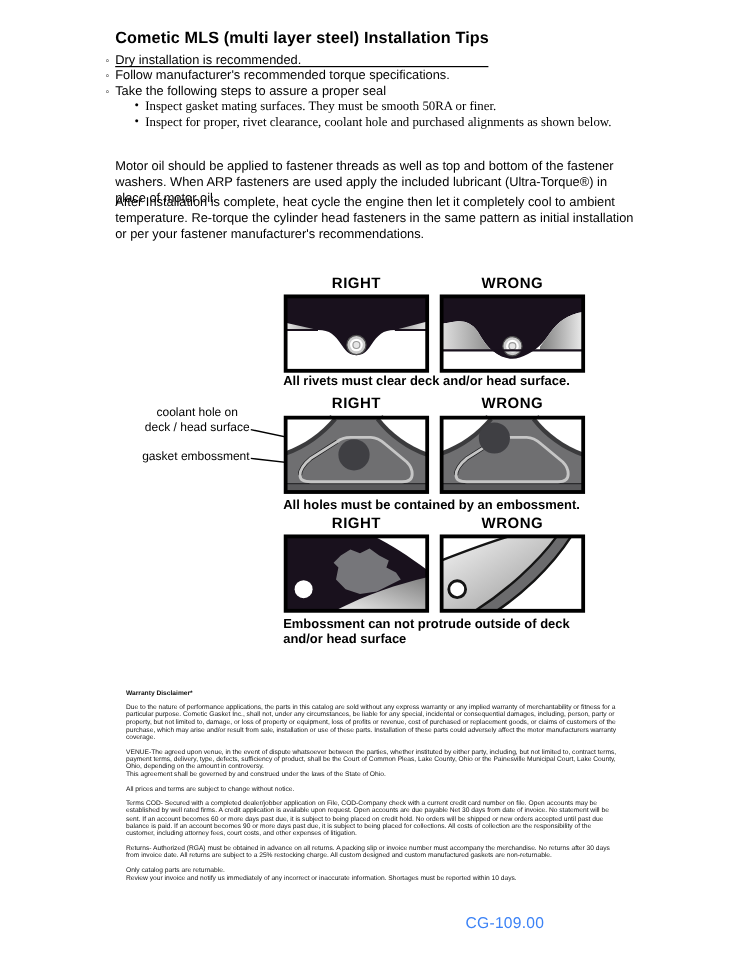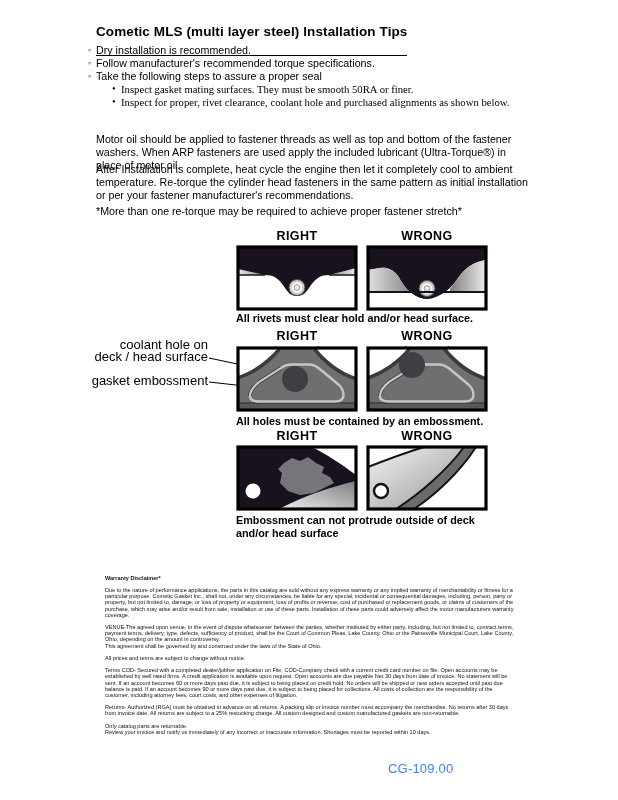--- a/index.html
+++ b/index.html
@@ -18,21 +18,21 @@
   .sub .marker{width:9px;font-size:10.5px;}
   .diesel-heading{position:absolute;left:96px;top:117px;font-size:12.5px;font-weight:700;}
   .para{position:absolute;left:96px;width:436px;font-size:10.7px;line-height:12.9px;}
   .p1{top:133px;}
   .p2{top:163px;}
   .p3{top:205px;}
   .fig-label{position:absolute;width:122px;text-align:center;font-size:12.5px;font-weight:700;letter-spacing:0.4px;}
   .panel{position:absolute;width:122px;height:66px;}
   .panel svg{display:block;}
   .caption{position:absolute;left:236px;font-size:10.8px;font-weight:700;line-height:12.5px;white-space:pre-line;}
-  .ann{position:absolute;right:410px;text-align:right;font-size:13px;line-height:12.3px;white-space:pre-line;}
+  .ann{position:absolute;right:410px;text-align:center;font-size:10px;line-height:12.3px;white-space:pre-line;}
   .ann-coolant{top:339px;}
   .ann-embossment{top:375px;}
   .leader-svg{position:absolute;left:205px;top:350px;}
   .legal{position:absolute;left:105px;top:575px;width:411px;font-size:5.55px;line-height:6.15px;color:#111;}
   .legal .lh{font-weight:700;margin:0 0 6px 0;}
   .legal p{margin:0 0 6.2px 0;white-space:pre-line;}
   .footer{position:absolute;left:388px;top:761px;font-size:13px;color:#3b82f6;letter-spacing:0.2px;}
 </style>
 </head>
 <body>
@@ -44,21 +44,20 @@
   <div class="bullets">
     <div class="bullet-row"><span class="marker">◦</span><span>Dry installation is recommended.</span></div>
     <div class="bullet-row"><span class="marker">◦</span><span>Follow manufacturer's recommended torque specifications.</span></div>
     <div class="bullet-row"><span class="marker">◦</span><span>Take the following steps to assure a proper seal</span></div>
     <div class="bullet-row sub"><span class="marker">•</span><span>Inspect gasket mating surfaces.  They must be smooth 50RA or finer.</span></div>
     <div class="bullet-row sub"><span class="marker">•</span><span>Inspect for proper, rivet clearance, coolant hole and purchased alignments as shown below.</span></div>
   </div>
 
   <div class="para p1">Motor oil should be applied to fastener threads as well as top and bottom of the fastener washers. When ARP fasteners are used apply the included lubricant (Ultra-Torque®) in place of motor oil.</div>
   <div class="para p2">After Installation is complete, heat cycle the engine then let it completely cool to ambient temperature. Re-torque the cylinder head fasteners in the same pattern as initial installation or per your fastener manufacturer's recommendations.</div>
-  <div class="para p3">*More than one re-torque may be required to achieve proper fastener stretch*</div>
 
   <div class="fig-label" style="left:236px;top:229px;">RIGHT</div>
   <div class="fig-label" style="left:366px;top:229px;">WRONG</div>
 
   <div class="panel" style="left:236px;top:245px;">
     <svg width="122" height="66" viewBox="0 0 122 66">
       <defs>
         <linearGradient id="g1a" x1="0" y1="0" x2="1" y2="0">
             <stop offset="0" stop-color="#e9e9e9"></stop>
             <stop offset="1" stop-color="#8d8d8d"></stop>
@@ -100,21 +99,21 @@
       <path d="M2,47 H44 C50,52 56,54.5 61,54.5 C66,54.5 72,52.5 78,48.5 L84,47 H120 V62 H2 Z" fill="#ffffff"></path>
       <circle cx="61" cy="43.5" r="8" fill="#cccccc"></circle>
       <circle cx="61" cy="43.5" r="8" fill="none" stroke="#4e4e4e" stroke-width="1"></circle>
       <circle cx="61" cy="43.5" r="5.3" fill="#ffffff"></circle>
       <circle cx="61" cy="43.5" r="2.9" fill="#e6e6e6" stroke="#9a9a9a" stroke-width="1"></circle>
       <path d="M2,47 H120" stroke="#19111d" stroke-width="1.8"></path>
       <rect x="2" y="2" width="118" height="62" fill="none" stroke="#000000" stroke-width="3.2"></rect>
     </svg>
   </div>
 
-  <div class="caption" style="top:312px;">All rivets must clear hold and/or head surface.</div>
+  <div class="caption" style="top:312px;">All rivets must clear deck and/or head surface.</div>
 
   <div class="fig-label" style="left:236px;top:329px;">RIGHT</div>
   <div class="fig-label" style="left:366px;top:329px;">WRONG</div>
 
   <div class="ann ann-coolant">coolant hole on
 deck / head surface</div>
   <div class="ann ann-embossment">gasket embossment</div>
   <svg class="leader-svg" width="95" height="45" viewBox="0 0 95 45">
     <line x1="4" y1="8" x2="89" y2="26" stroke="#000" stroke-width="1.1"></line>
     <line x1="4" y1="32" x2="57" y2="38" stroke="#000" stroke-width="1.1"></line>

